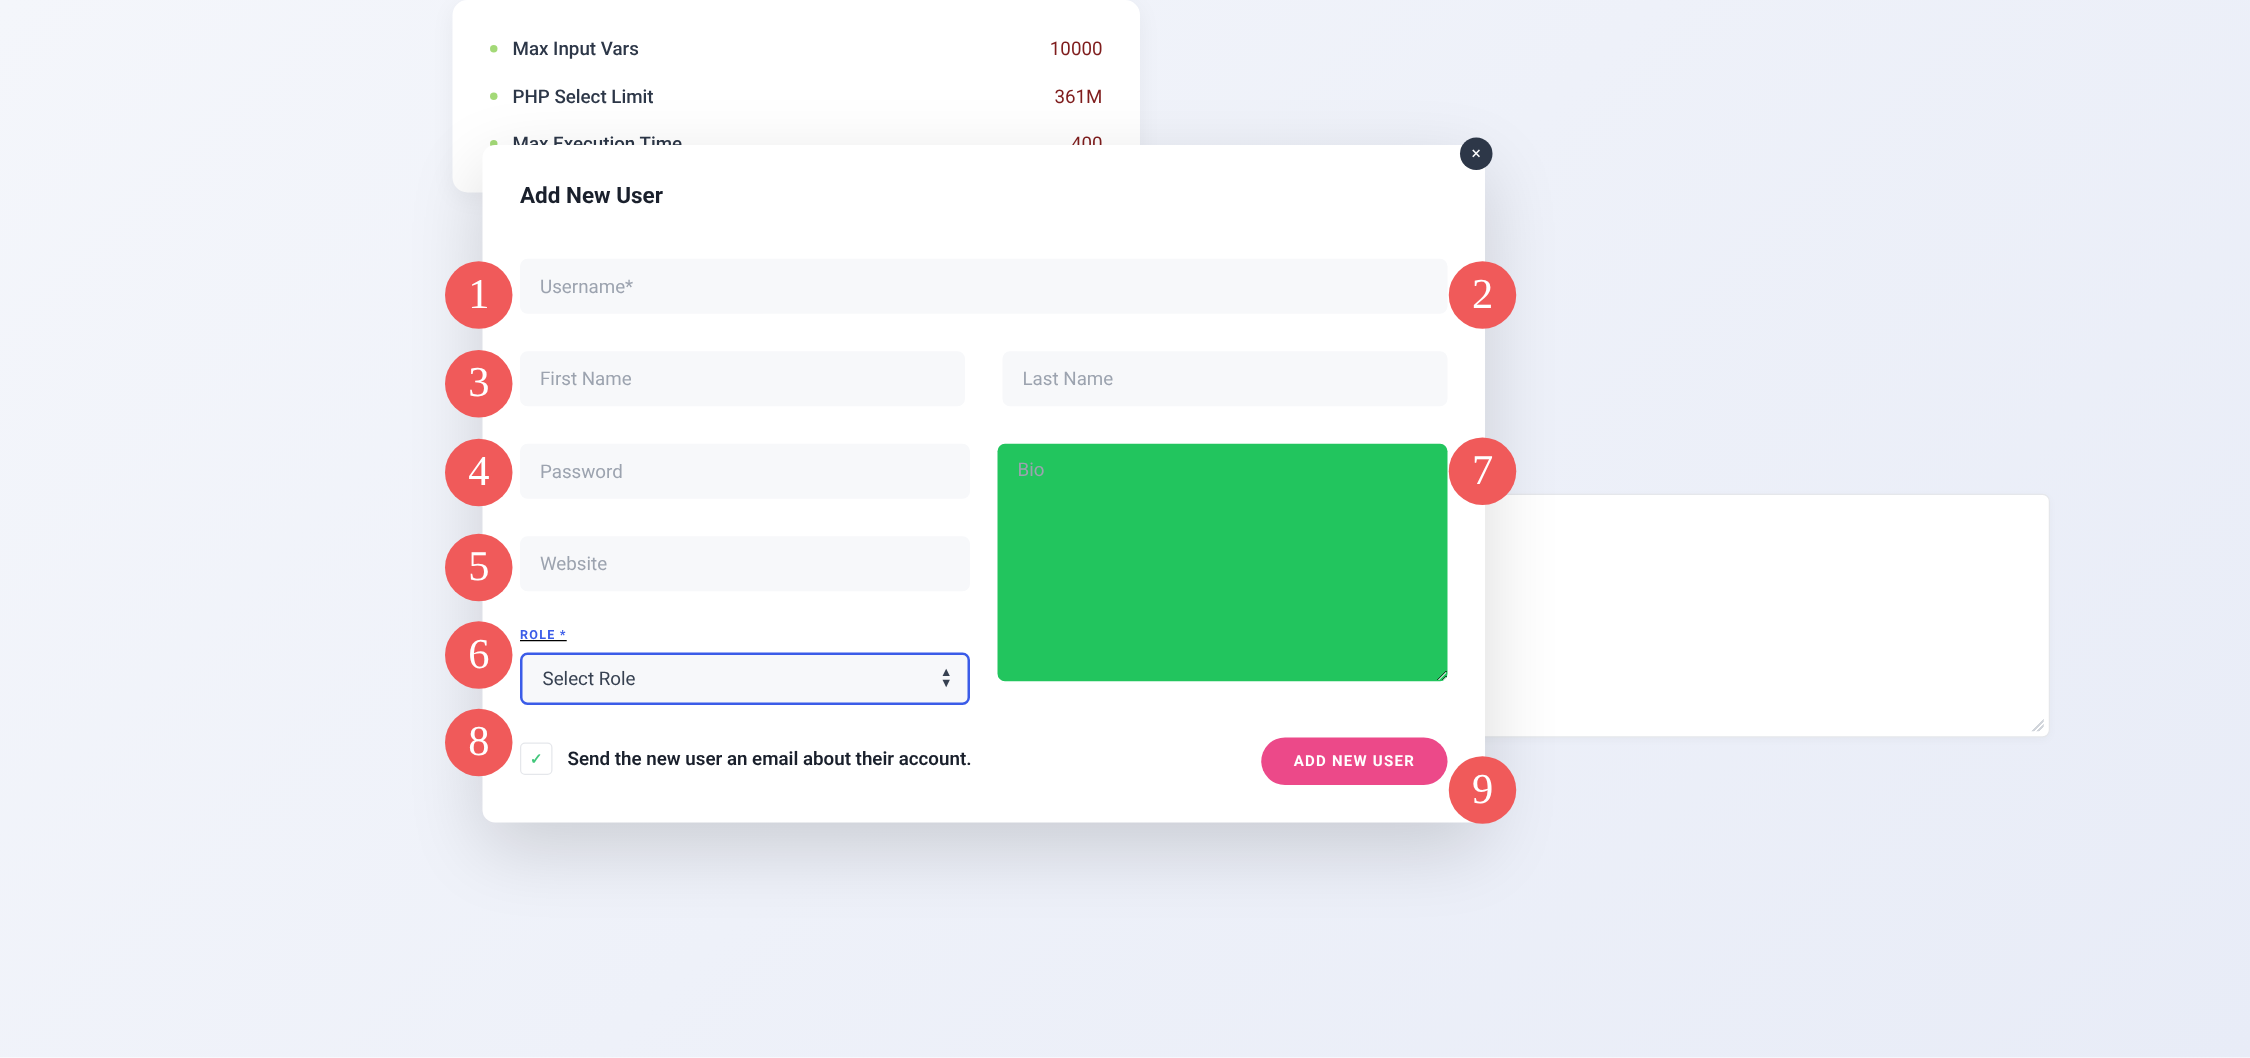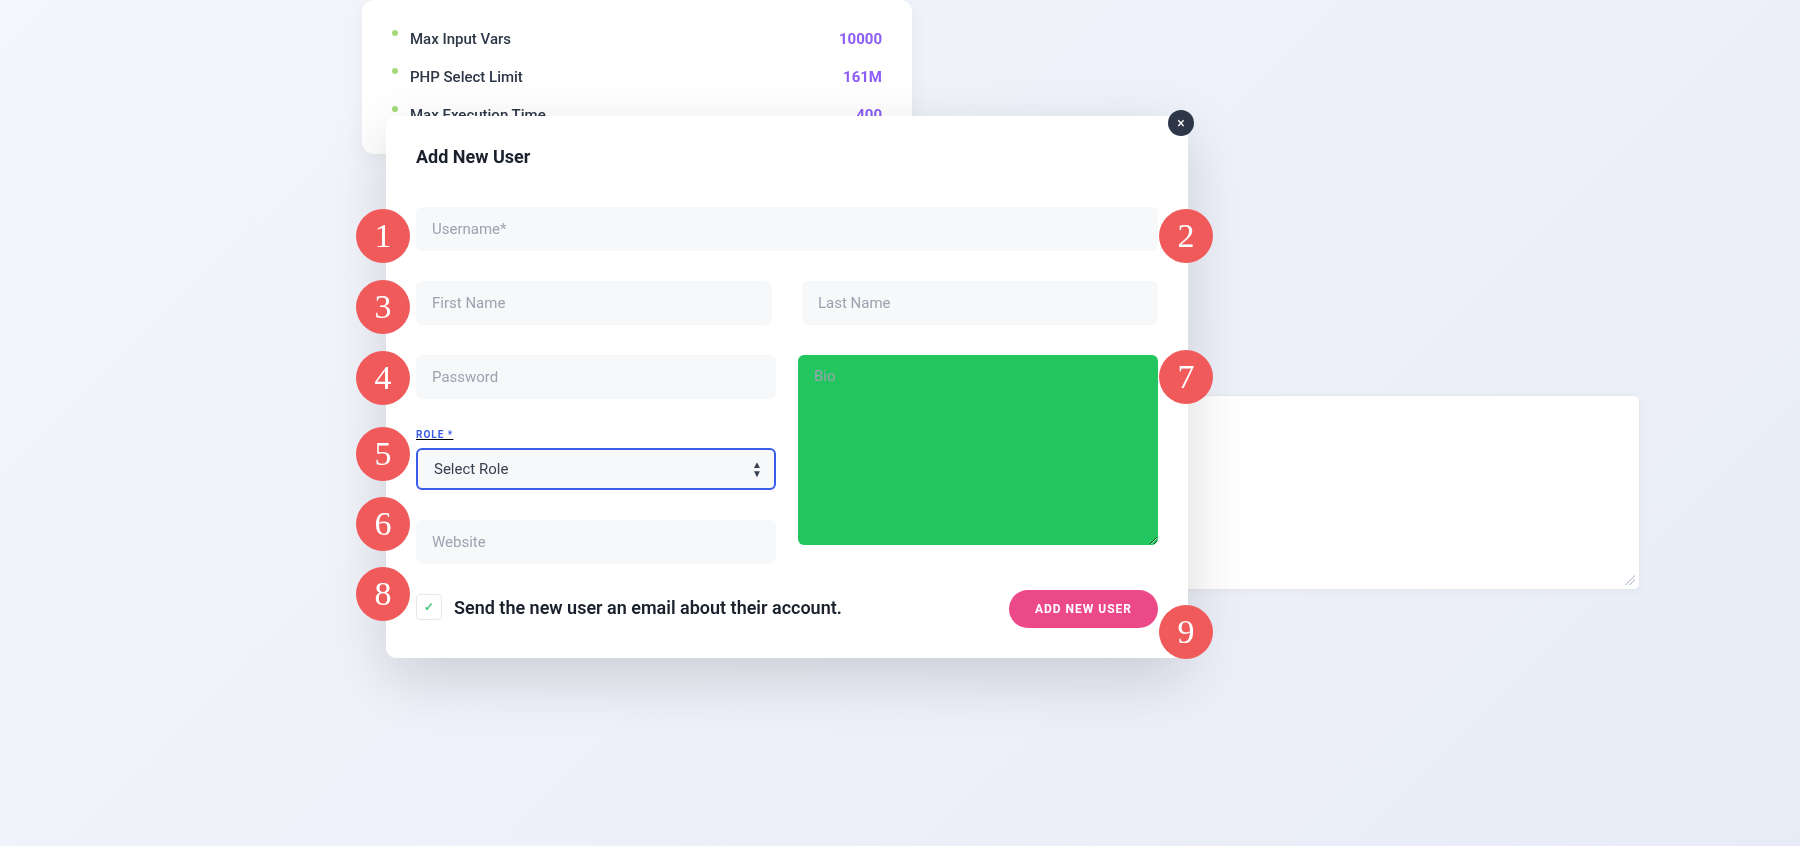--- a/index.html
+++ b/index.html
@@ -31,35 +31,36 @@
     .bg-row {
       display: flex;
       justify-content: space-between;
       align-items: center;
       padding: 10px 0;
       font-size: 15px;
     }
     
     .bg-row-left {
       display: flex;
+      align-items: center;
       gap: 12px;
       color: #2d3748;
       font-weight: 500;
     }
     
     .bg-dot {
       width: 6px;
       height: 6px;
       border-radius: 50%;
       background: #a3d977;
     }
     
     .bg-row-right {
-      color: #8b5cf6;
-      font-weight: 700;
+      color: #7f1d1d;
+      font-weight: 400;
     }
     
     .bg-textarea {
       position: absolute;
       right: 160px;
       top: 395px;
       width: 480px;
       height: 195px;
       background: #ffffff;
       border: 1px solid #e5e7eb;
@@ -258,21 +259,21 @@
       cursor: pointer;
     }
     
     .checkbox-check {
       color: #42c77b;
       font-size: 12px;
       font-weight: bold;
     }
     
     .checkbox-label {
-      font-size: 18px;
+      font-size: 15px;
       font-weight: 600;
       color: #1a202c;
     }
     
     .modal-footer {
       display: flex;
       justify-content: flex-end;
       padding: 0 30px 30px 30px;
       margin-top: -44px;
     }
@@ -315,21 +316,21 @@
       <span class="bg-dot"></span>
       <span>Max Input Vars</span>
     </div>
     <span class="bg-row-right">10000</span>
   </div>
   <div class="bg-row">
     <div class="bg-row-left">
       <span class="bg-dot"></span>
       <span>PHP Select Limit</span>
     </div>
-    <span class="bg-row-right">161M</span>
+    <span class="bg-row-right">361M</span>
   </div>
   <div class="bg-row">
     <div class="bg-row-left">
       <span class="bg-dot"></span>
       <span>Max Execution Time</span>
     </div>
     <span class="bg-row-right">400</span>
   </div>
 </div>
 
@@ -352,36 +353,36 @@
 
     <div class="form-row">
       <input type="text" class="form-input" placeholder="First Name" style="">
       <input type="text" class="form-input" placeholder="Last Name" style="">
     </div>
 
     <div class="columns-row">
       <div class="left-column form-col-left">
         <div>
           <input type="password" class="form-input" placeholder="Password" style="">
+        </div>
+        <div>
+          <input type="text" class="form-input" placeholder="Website" style="">
         </div>
         <div>
           <label class="form-label">ROLE *</label>
           <div class="form-select-wrapper">
             <select class="form-select">
               <option>Select Role</option>
             </select>
             <div class="select-arrow">
               <span>▲</span>
                 <span>▼</span>
             </div>
           </div>
         </div>
-        <div>
-          <input type="text" class="form-input" placeholder="Website" style="">
-        </div>
       </div>
       <div class="form-col-right">
         <textarea class="form-textarea" placeholder="Bio" style=""></textarea>
       </div>
     </div>
 
     <div class="checkbox-row">
       <div class="checkbox-styled">
         <span class="checkbox-check">✓</span>
       </div>

